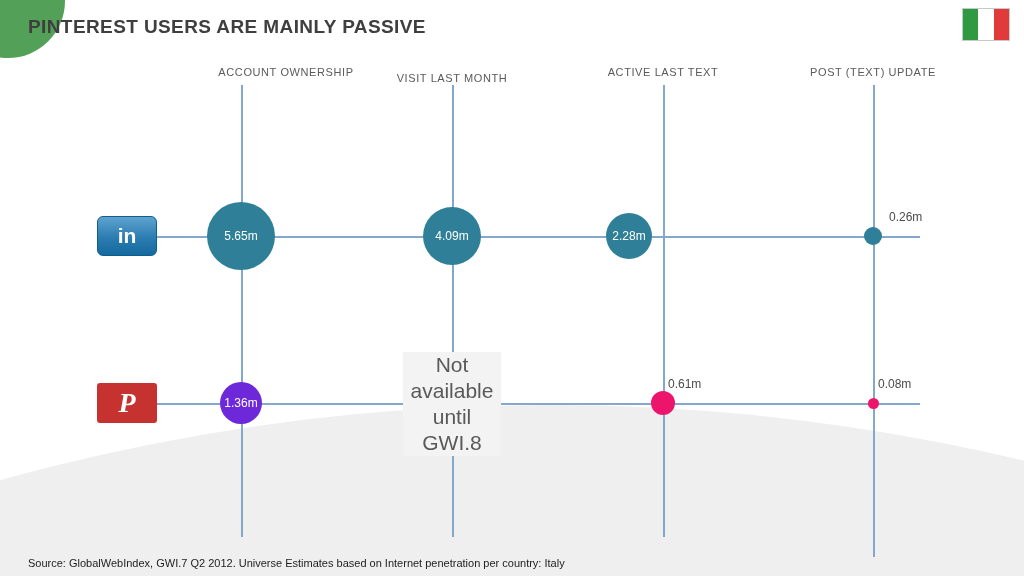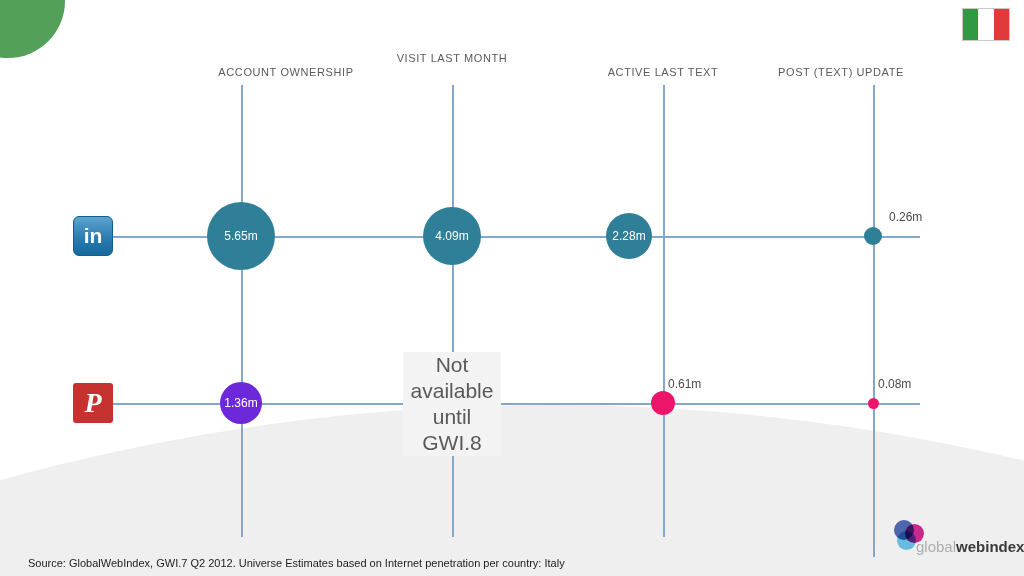--- a/index.html
+++ b/index.html
@@ -19,22 +19,22 @@
   .flag { position:absolute; left:962px; top:8px; width:48px; height:33px;
     border:1px solid #c9c9c9; display:flex; z-index:2; }
   .flag span { flex:1; }
 
   .col-header { position:absolute; transform:translateX(-50%); font-size:11px; color:#5a5a5a;
     letter-spacing:0.6px; white-space:nowrap; z-index:3; }
 
   .vline { position:absolute; width:1.5px; background:#84a8cd; z-index:2; }
   .hline { position:absolute; height:1.5px; background:#84a8cd; z-index:2; }
 
-  .row-icon { position:absolute; width:40px; height:40px; border-radius:6px; z-index:3;
-    display:flex; align-items:center; justify-content:center; }
+  .row-icon { position:absolute; width:60px; height:40px; border-radius:6px; z-index:3;
+    display:flex; align-items:center; justify-content:center;margin-left:24px; }
   .icon-linkedin { background:linear-gradient(#5ea3d0 0%, #2b7cb0 55%, #14699e 100%);
     border:1px solid #0f5d8e; color:#ffffff; font-weight:bold; font-size:21px; }
   .icon-pinterest { background:#c5322f; border-radius:3px; color:#ffffff;
     font-family:"Liberation Serif", serif; font-style:italic; font-weight:bold; font-size:28px; }
 
   .bubble { position:absolute; border-radius:50%; z-index:4; display:flex;
     align-items:center; justify-content:center; }
   .bubble-label-in { color:#ffffff; font-size:12px; white-space:nowrap; }
   .bubble-label-out { position:absolute; font-size:12px; color:#4a4a4a; white-space:nowrap; z-index:4; }
 
@@ -54,35 +54,36 @@
   .gwi-logo .b { color:#3a3a3a; font-weight:bold; }
 </style>
 </head>
 <body>
 
 <div class="slide">
 
   <div class="gray-arc"></div>
   <div class="green-circle"></div>
 
+  <div class="page-title">PINTEREST USERS ARE MAINLY PASSIVE</div>
 
   <div class="flag">
     <span style="background: rgb(47, 154, 66);"></span>
     <span style="background: rgb(255, 255, 255);"></span>
     <span style="background: rgb(224, 58, 58);"></span>
   </div>
 
   <div id="chart">
       <div class="col-header" style="left: 246px; top: 66px; margin-left: 40px;">ACCOUNT OWNERSHIP</div>
       <div class="vline" style="left: 241px; top: 85px; height: 452px;"></div>
-      <div class="col-header" style="left: 452px; top: 52px;">VISIT LAST MONTH</div>
+      <div class="col-header" style="left: 452px; top: 72px;">VISIT LAST MONTH</div>
       <div class="vline" style="left: 452px; top: 85px; height: 452px;"></div>
       <div class="col-header" style="left: 663px; top: 66px;">ACTIVE LAST TEXT</div>
       <div class="vline" style="left: 663px; top: 85px; height: 452px;"></div>
-      <div class="col-header" style="left: 841px; top: 66px;">POST (TEXT) UPDATE</div>
+      <div class="col-header" style="left: 873px; top: 66px;">POST (TEXT) UPDATE</div>
       <div class="vline" style="left: 873px; top: 85px; height: 472px;"></div>
       <div class="hline" style="left: 112px; top: 236px; width: 808px;"></div>
       <div class="row-icon icon-linkedin" style="left: 73px; top: 216px;">in</div>
       <div class="bubble" style="left: 207px; top: 202px; width: 68px; height: 68px; background: rgb(46, 127, 151); align-items: center;">
         <span class="bubble-label-in">5.65m</span>
       </div>
       <div class="bubble" style="left: 423px; top: 207px; width: 58px; height: 58px; background: rgb(46, 127, 151);">
         <span class="bubble-label-in">4.09m</span>
       </div>
       <div class="bubble" style="left: 606px; top: 213px; width: 46px; height: 46px; background: rgb(46, 127, 151);">
@@ -101,20 +102,14 @@
       <div class="bubble-label-out" style="left: 878px; top: 377px;">0.08m</div>
     </div>
 
   <div class="annotation">Not
 available
 until
 GWI.8</div>
 
   <div class="source-note">Source: GlobalWebIndex, GWI.7  Q2 2012. Universe Estimates based on Internet penetration per country: Italy</div>
 
-  <div class="gwi-logo">
-    <span class="c c1"></span>
-    <span class="c c2"></span>
-    <span class="c c3"></span>
-    <span class="txt"><span class="g">global</span><span class="b">web</span><span class="b">index</span></span>
-  </div>
 
 </div>
 
 </body></html>

